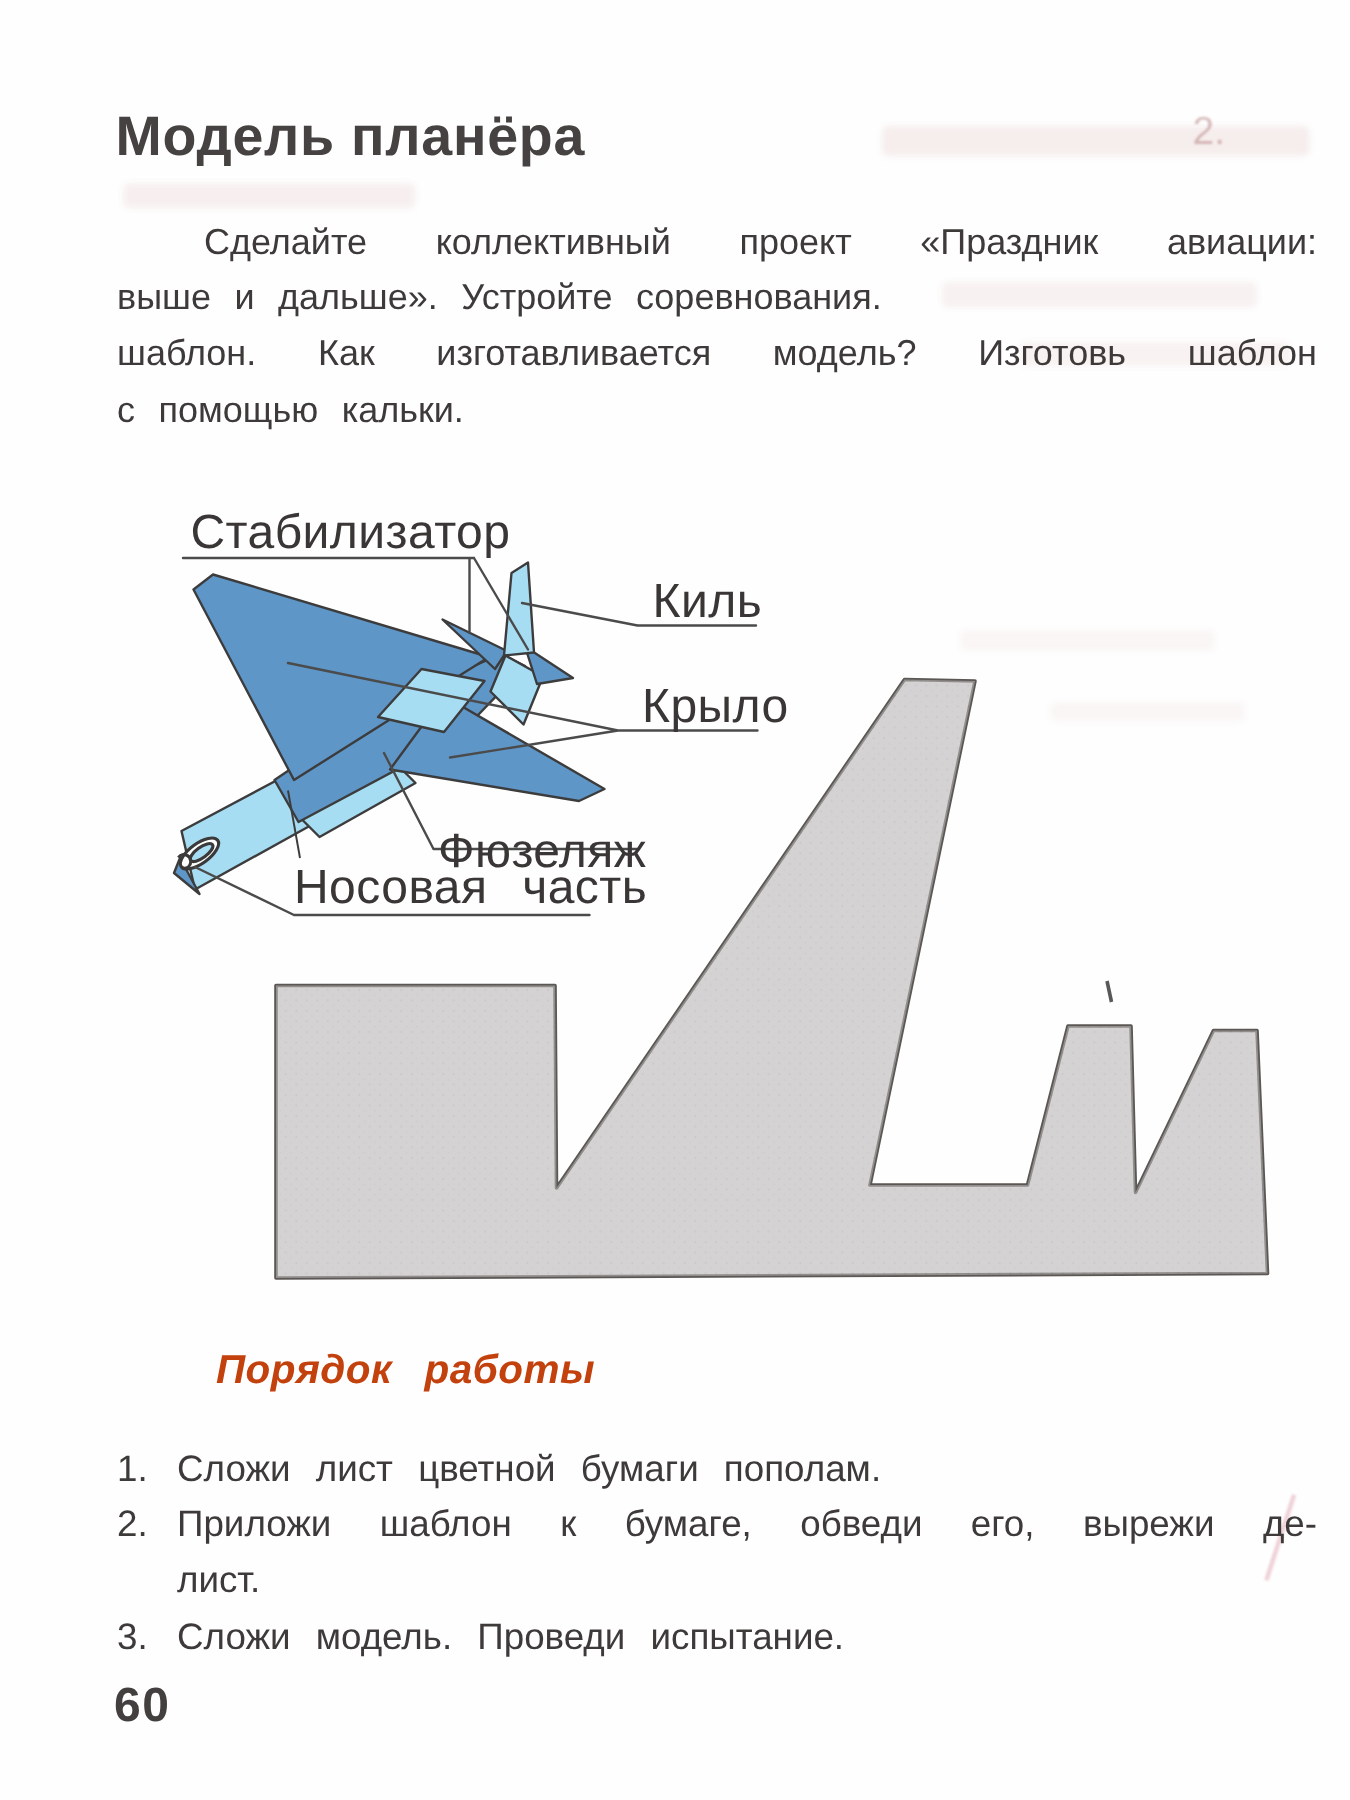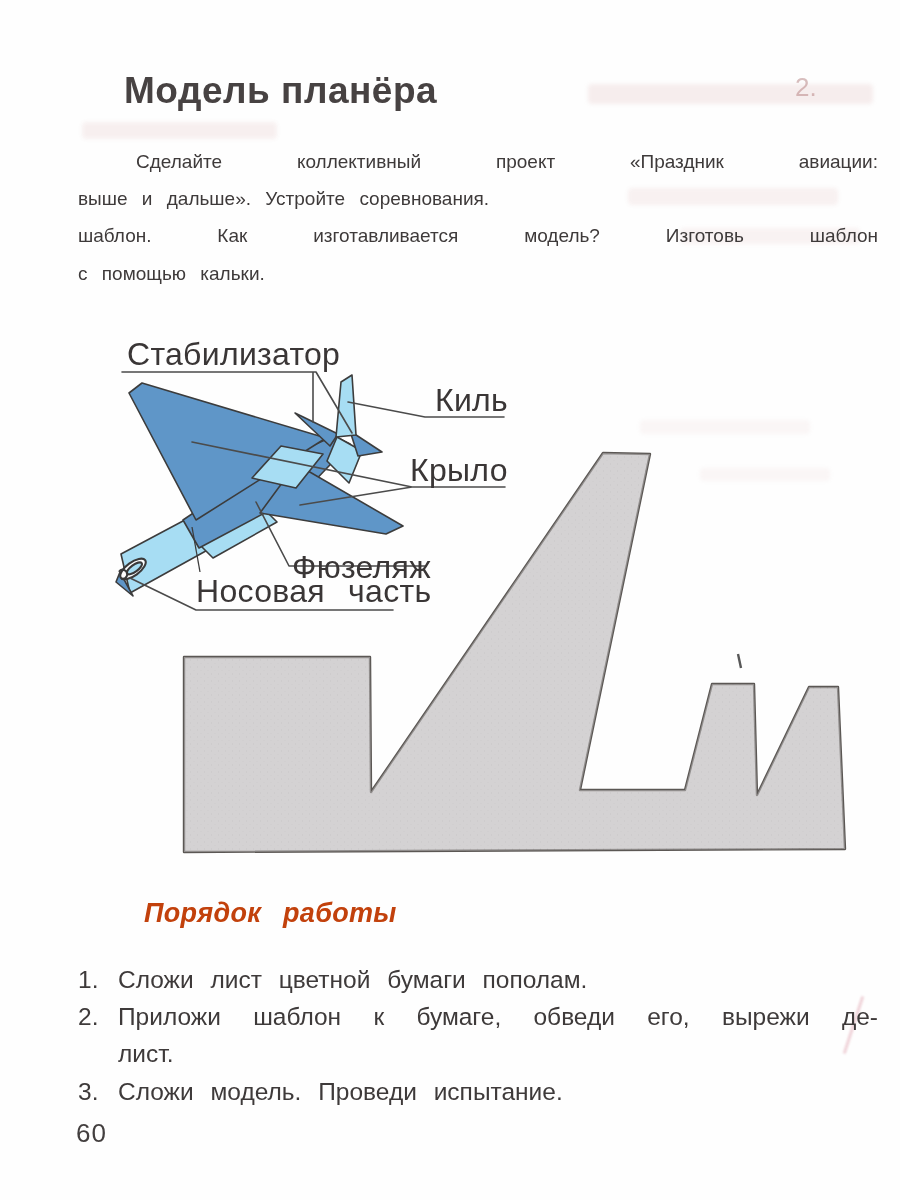--- a/index.html
+++ b/index.html
@@ -1,30 +1,30 @@
 <!DOCTYPE html>
 <html><head>
 <meta charset="utf-8">
 <style>
   html,body{margin:0;padding:0;}
   body{width:900px;height:1200px;background:#ffffff;font-family:"Liberation Sans",sans-serif;}
   .page{position:relative;width:900px;height:1200px;overflow:hidden;background:#fefefe;color:#3e3a3a;}
   .abs{position:absolute;}
-  .title{left:77px;top:70px;font-size:37px;font-weight:bold;color:#474242;letter-spacing:.5px;margin-left:47px;}
-  .body-text{left:78px;top:143px;width:800px;font-size:19px;line-height:37.2px;color:#3e3a3a;word-spacing:9px;}
+  .title{left:77px;top:70px;font-size:37px;font-weight:bold;color:#474242;letter-spacing:.5px;}
+  .body-text{left:78px;top:143px;width:800px;font-size:24px;line-height:37.2px;color:#3e3a3a;word-spacing:9px;}
   .body-text .line{white-space:nowrap;}
   .just{white-space:normal;text-align:justify;text-align-last:justify;}
   .indent{padding-left:58px;}
   .dlabel{font-size:32px;color:#3a3636;letter-spacing:.3px;line-height:30px;white-space:nowrap;}
   .heading{left:144px;top:898px;font-size:27px;font-style:italic;font-weight:600;color:#c2410c;word-spacing:14px;letter-spacing:.3px;}
   .list{left:78px;top:961px;width:800px;font-size:24.5px;line-height:37.2px;color:#3e3a3a;word-spacing:10px;}
   .list .row{position:relative;}
   .list .marker{position:absolute;left:0;top:0;}
   .list .ltext{margin-left:40px;}
-  .pageno{left:76px;top:1118px;font-size:26px;font-weight:normal;color:#433f3f;letter-spacing:1px;}
+  .pageno{left:76px;top:1118px;font-size:32px;font-weight:bold;color:#433f3f;letter-spacing:1px;}
   .bleed{pointer-events:none;color:#b07a7a;}
   .bleed .bar{position:absolute;background:rgba(190,125,125,.13);filter:blur(2px);border-radius:4px;}
   .bleed .btxt{position:absolute;font-size:26px;color:rgba(160,95,95,.40);filter:blur(.6px);}
   .bleed .stroke{position:absolute;width:3px;background:rgba(205,110,130,.30);filter:blur(.8px);}
   svg{position:absolute;left:0;top:0;}
 </style>
 </head>
 <body>
 
 <div class="page">
@@ -89,21 +89,21 @@
 
     <g>
       <polygon points="184,852 184,657 370,657 371,792 603,453 650,454 580,790 685,790 712,684 754,684 757,795 809,687 838,687 845,849" fill="#d4d2d3" stroke="#5b5754" stroke-width="2.4" stroke-linejoin="round"></polygon>
       <polygon points="184,852 184,657 370,657 371,792 603,453 650,454 580,790 685,790 712,684 754,684 757,795 809,687 838,687 845,849" fill="url(#speckle)" opacity="0.45" stroke="none"></polygon>
       <line x1="738" y1="654" x2="741" y2="668" stroke="#2f2f2f" stroke-width="2.4" opacity="0.8"></line>
     </g>
   </svg>
 
   <div class="abs dlabel" style="left:127px;top:339px;">Стабилизатор</div>
   <div class="abs dlabel" style="left:435px;top:385px;">Киль</div>
-  <div class="abs dlabel" style="left:410px;top:455px;">Крыло</div>
+  <div class="abs dlabel" style="left:428px;top:455px;">Крыло</div>
   <div class="abs dlabel" style="left:292px;top:533px;margin-top:19px;">Фюзеляж</div>
   <div class="abs dlabel" style="left:196px;top:576px;word-spacing:14px;">Носовая часть</div>
 
   <div class="abs heading">Порядок работы</div>
 
   <div class="abs list">
     <div class="row">
       <span class="marker">1.</span>
       <div class="ltext">Сложи лист цветной бумаги пополам.</div>
     </div>

